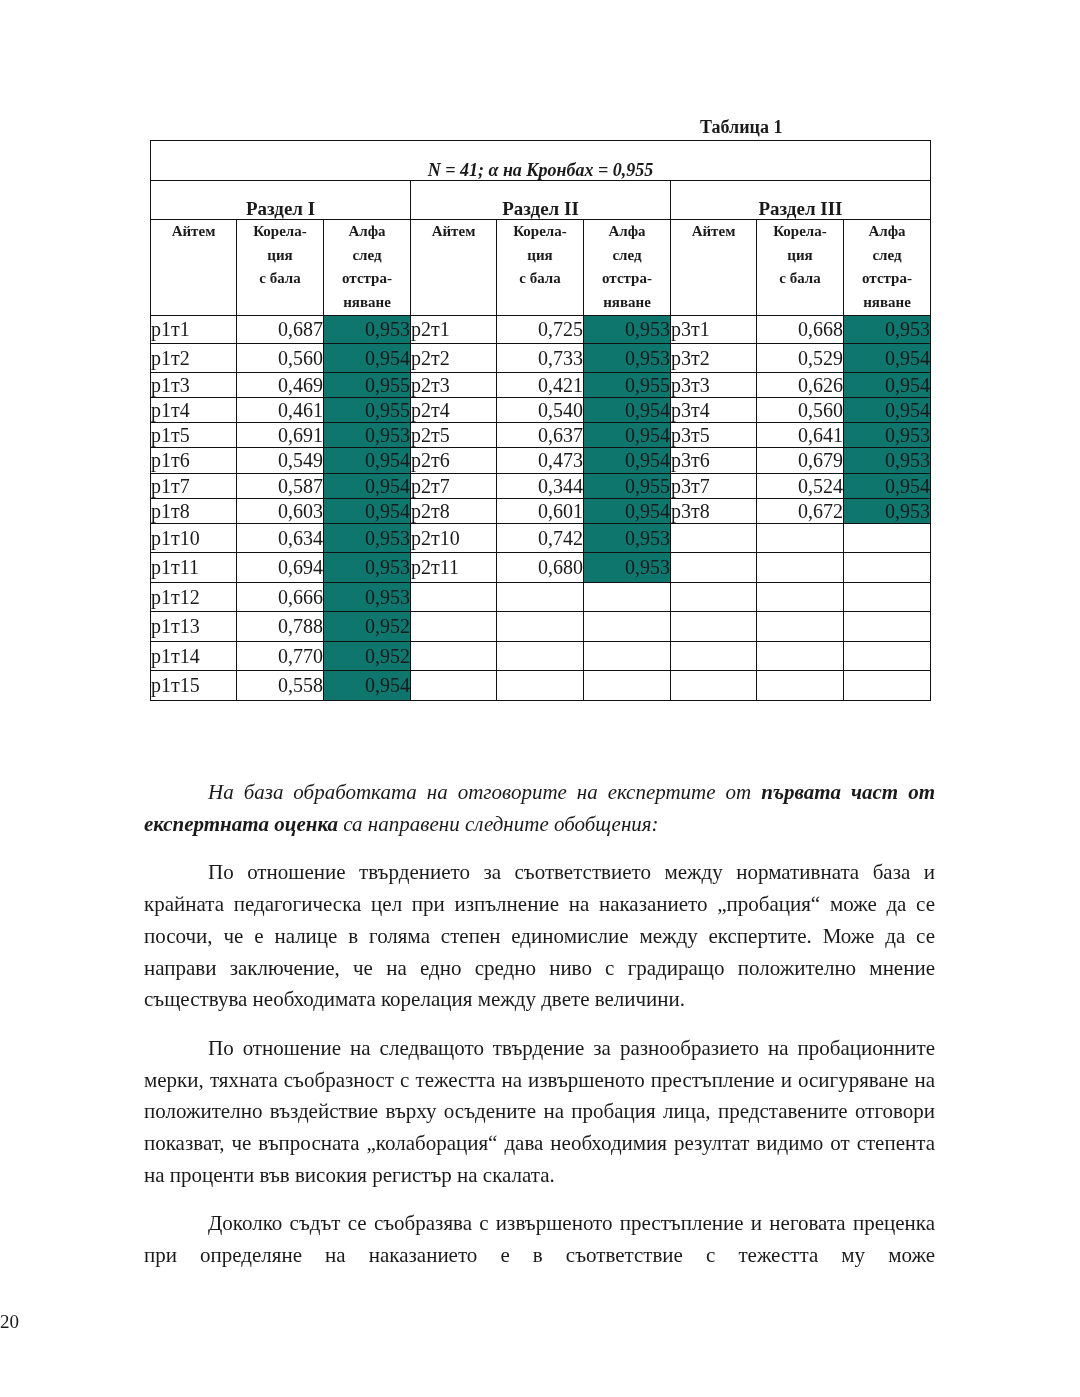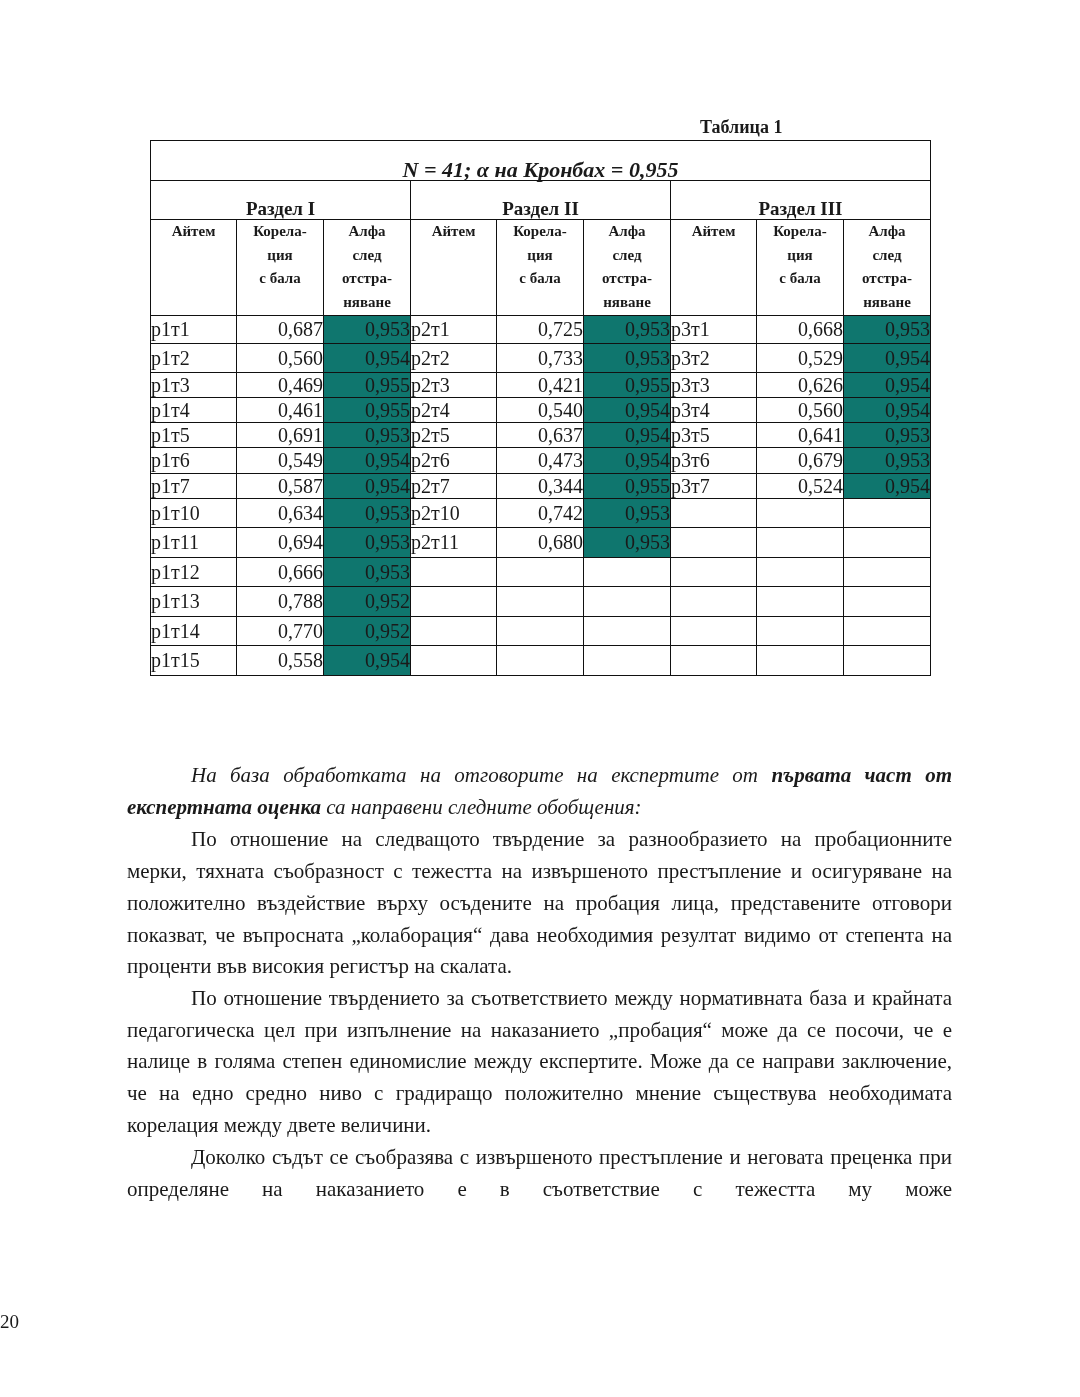--- a/index.html
+++ b/index.html
@@ -4,35 +4,35 @@
 <style>
   html, body { margin: 0; padding: 0; background: #ffffff; }
   body { width: 1080px; height: 1397px; position: relative; overflow: hidden;
          font-family: "Liberation Serif", "DejaVu Serif", serif; color: #1a1a1a; }
   .caption { position: absolute; left: 700px; width: 237px; top: 117px; 
              font-weight: bold; font-size: 18px; }
   table.t { position: absolute; left: 150px; top: 140px; border-collapse: collapse;
             font-size: 20px; }
   table.t td, table.t th { border: 1.3px solid #111; padding: 0; }
   .title-row td { height: 39px; text-align: center; vertical-align: bottom; font-weight: bold;
-                  font-style: italic; font-size: 22px; padding-bottom: 0px; line-height: 20px; }
+                  font-style: italic; font-size: 18px; padding-bottom: 0px; line-height: 20px; }
   .sec-row th { height: 38px; font-size: 19px; vertical-align: bottom; line-height: 20px; border-bottom: none; }
   .hdr-row th { font-size: 15px; font-weight: bold; vertical-align: top; line-height: 23.5px;
                 height: 95px; border-top: none; margin-top: 26px; }
   .hdr-row th.item { text-align: center; }
   col.c1 { width: 86px; } col.c2 { width: 87px; } col.c3 { width: 87px; }
   td.item { text-align: left; padding-left: 8px; }
   td.num { text-align: right; padding-right: 10px; }
   td.alpha { background: #0f766e; }
   td.empty { border: none; }
   .sec-row th.sec { border-left: 1.3px solid #111; border-right: 1.3px solid #111; }
   .hdr-row th { border-top: none; }
   .text { position: absolute; left: 127px; width: 825px; top: 760px; font-size: 21px;
           line-height: 31.7px; text-align: justify; }
-  .text p { margin: 0; text-indent: 64px; }
+  .text p { margin: 17px; text-indent: 64px; }
   .text p.last-line-full { text-align-last: justify; }
   .pagenum { position: absolute; left: 0; width: 1080px; top: 1311px; text-align: left; font-size: 19px; }
 </style>
 </head>
 <body>
 
 <div class="caption">Таблица 1</div>
 
 <table class="t">
   <colgroup>
@@ -136,20 +136,31 @@
         <td class="item">р1т7</td>
         <td class="num">0,587</td>
         <td class="num alpha">0,954</td>
         <td class="item">р2т7</td>
         <td class="num">0,344</td>
         <td class="num alpha">0,955</td>
         <td class="item">р3т7</td>
         <td class="num">0,524</td>
         <td class="num alpha">0,954</td>
       </tr>
+      <tr style="height: 25px;">
+        <td class="item">р1т8</td>
+        <td class="num">0,603</td>
+        <td class="num alpha">0,954</td>
+        <td class="item">р2т8</td>
+        <td class="num">0,601</td>
+        <td class="num alpha">0,954</td>
+        <td class="item">р3т8</td>
+        <td class="num">0,672</td>
+        <td class="num alpha">0,953</td>
+      </tr>
       <tr style="height: 29px;">
         <td class="item">р1т10</td>
         <td class="num">0,634</td>
         <td class="num alpha">0,953</td>
         <td class="item">р2т10</td>
         <td class="num">0,742</td>
         <td class="num alpha">0,953</td>
         <td class="empty"></td>
         <td class="empty"></td>
         <td class="empty"></td>
@@ -207,18 +218,18 @@
         <td class="empty"></td>
         <td class="empty"></td>
         <td class="empty"></td>
         <td class="empty"></td>
       </tr>
     </tbody>
 </table>
 
 <div class="text">
   <p><i>На база обработката на отговорите на експертите от </i><b><i>първата част от експертната оценка</i></b><i> са направени следните обобщения:</i></p>
+  <p>По отношение твърдението за съответствието между нормативната база и крайната педагогическа цел при изпълнение на наказанието „пробация“ може да се посочи, че е налице в голяма степен единомислие между експертите. Може да се направи заключение, че на едно средно ниво с градиращо положително мнение съществува необходимата корелация между двете величини.</p>
   <p style="margin-top:1px">По отношение на следващото твърдение за разнообразието на пробационните мерки, тяхната съобразност с тежестта на извършеното престъпление и осигуряване на положително въздействие върху осъдените на пробация лица, представените отговори показват, че въпросната „колаборация“ дава необходимия резултат видимо от степента на проценти във високия регистър на скалата.</p>
-  <p>По отношение твърдението за съответствието между нормативната база и крайната педагогическа цел при изпълнение на наказанието „пробация“ може да се посочи, че е налице в голяма степен единомислие между експертите. Може да се направи заключение, че на едно средно ниво с градиращо положително мнение съществува необходимата корелация между двете величини.</p>
   <p class="last-line-full" style="margin-top:1px">Доколко съдът се съобразява с извършеното престъпление и неговата преценка при определяне на наказанието е в съответствие с тежестта му може</p>
 </div>
 
 <div class="pagenum">20</div>
 
 </body></html>

